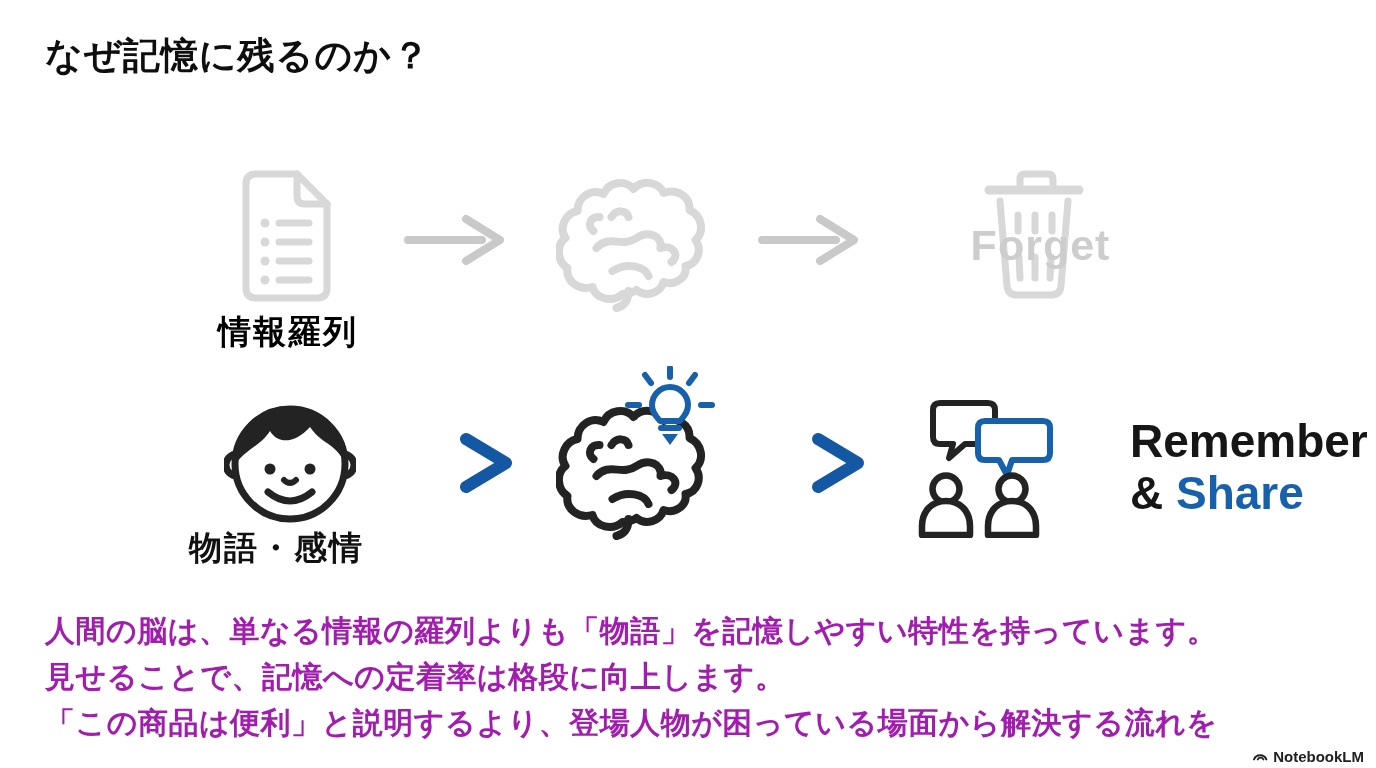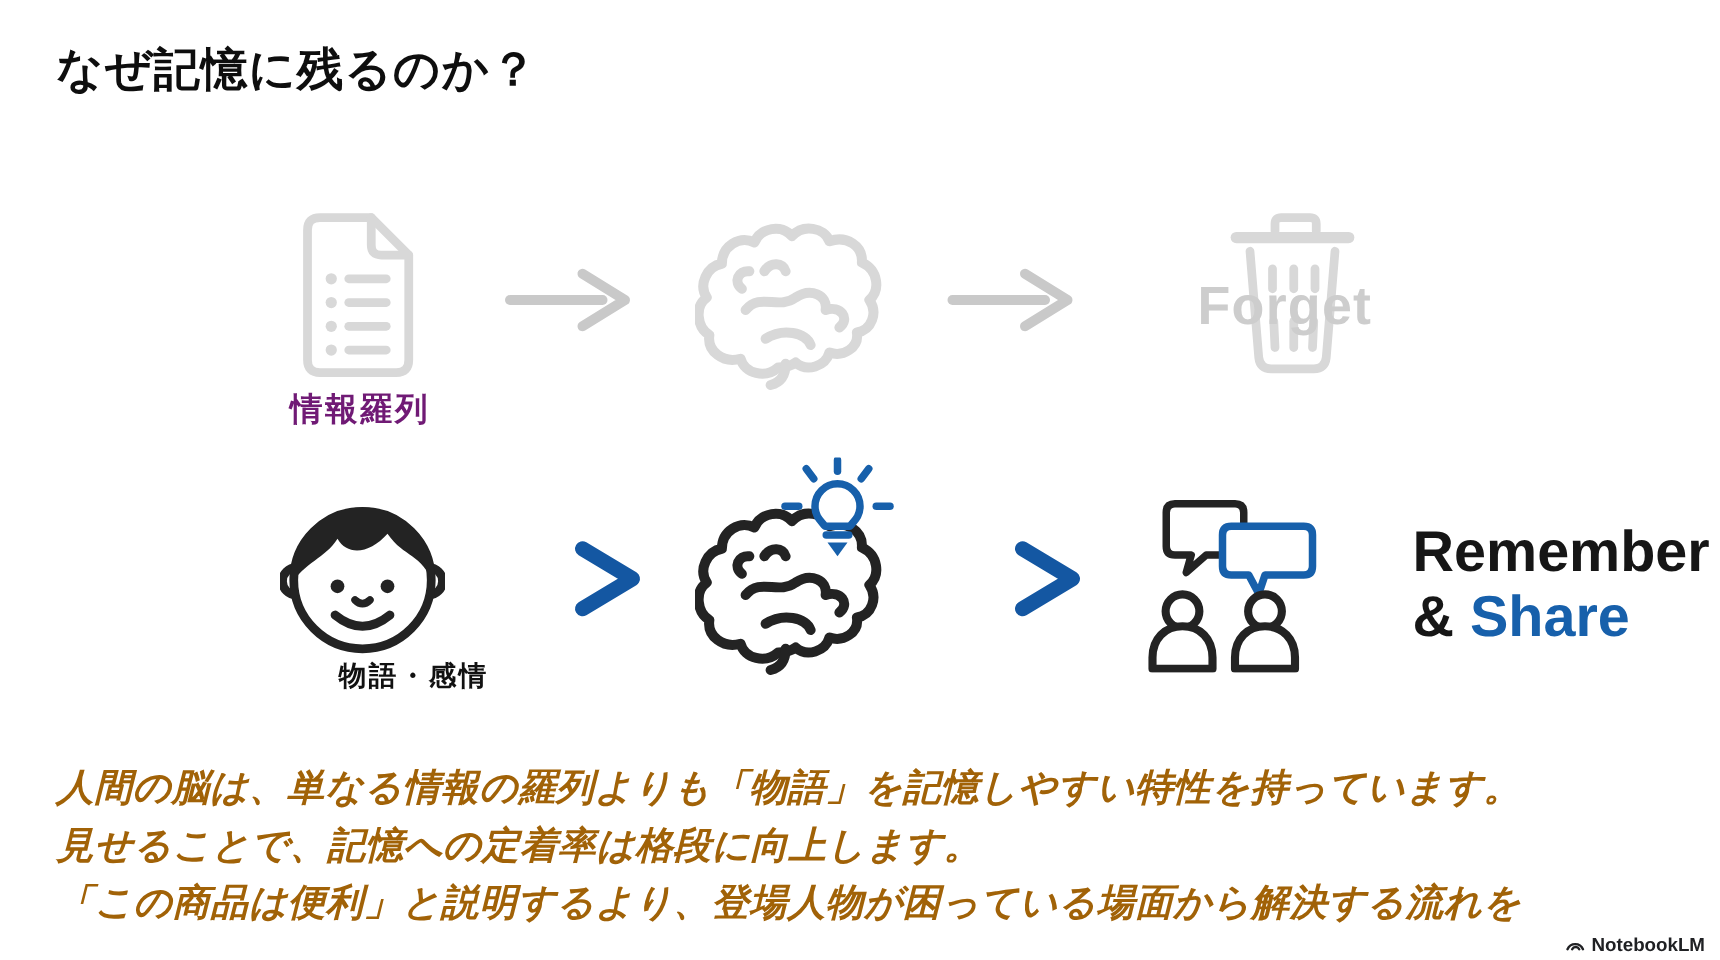--- a/index.html
+++ b/index.html
@@ -10,41 +10,41 @@
     font-family:"Liberation Sans","DejaVu Sans",sans-serif;
     color:#111;
   }
   .abs{position:absolute;}
   .title{
     left:45px;top:30px;
     font-size:37px;font-weight:900;line-height:1.42;letter-spacing:1px;
     color:#0e0e0e;white-space:nowrap;
   }
   .muted-label{
-    font-size:26px;font-weight:800;color:#701a75;letter-spacing:2px;
+    font-size:33px;font-weight:800;color:#000000;letter-spacing:2px;
     text-align:center;white-space:nowrap;
   }
   .active-label{
-    font-size:22px;font-weight:800;color:#111;letter-spacing:2px;
-    text-align:right;white-space:nowrap;
+    font-size:33px;font-weight:800;color:#111;letter-spacing:2px;
+    text-align:left;white-space:nowrap;
   }
   .forget-label{
     font-size:43px;font-weight:800;color:#cdcdcd;letter-spacing:1px;
-    text-align:left;white-space:nowrap;
+    text-align:center;white-space:nowrap;
   }
   .remember-block{
     left:1130px;top:416px;
     font-size:46px;font-weight:800;line-height:1.12;letter-spacing:0px;
     color:#161616;white-space:nowrap;
   }
   .remember-block .share{color:#1760ab;}
   .body-text{
     left:45px;top:608px;width:1310px;
     font-size:30px;font-weight:800;line-height:46px;letter-spacing:0.5px;
-    color:#a16207;white-space:nowrap;font-style:italic;
+    color:#a21caf;white-space:nowrap;
   }
   .footer{
     right:12px;bottom:3px;display:flex;align-items:center;gap:4px;
     font-size:15px;font-weight:700;color:#202124;
   }
   svg{display:block;}
 </style>
 </head>
 <body>
 

